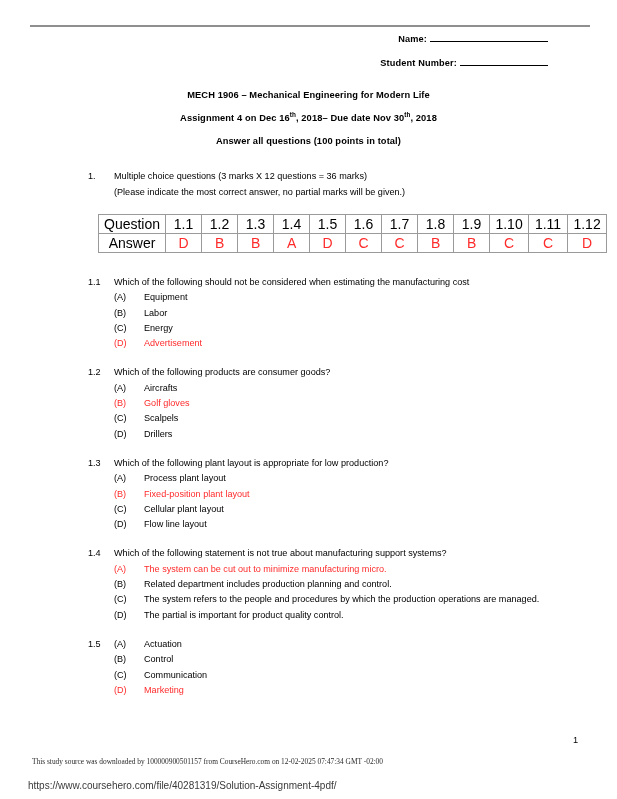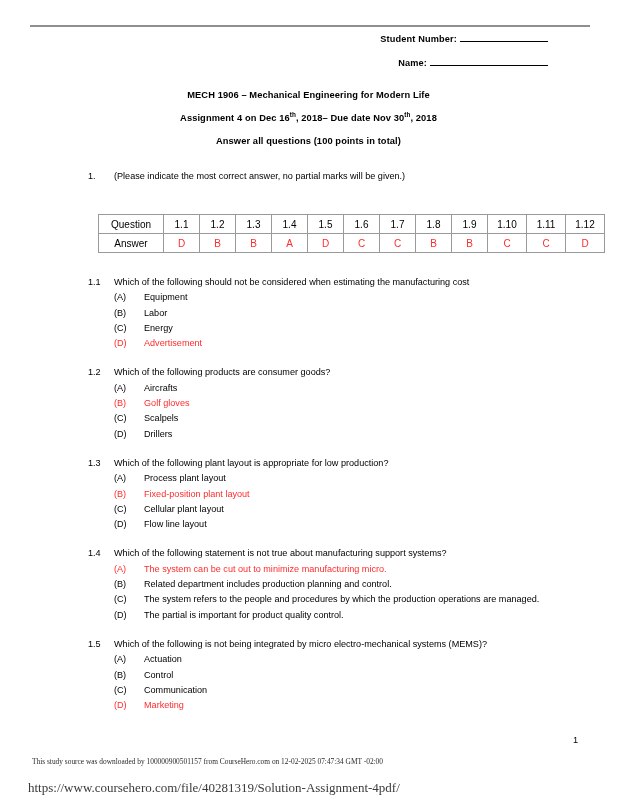--- a/index.html
+++ b/index.html
@@ -94,21 +94,21 @@
   .q1-intro .body {
     margin-left: 26px;
   }
 
   
   .answer-table {
     position: absolute;
     left: 98px;
     top: 214px;
     border-collapse: collapse;
-    font-size: 10px;
+    font-size: 14px;
     border-radius: 13px;
   }
   .answer-table td {
     border: 0.9px solid #9a9a9a;
     height: 18px;
     text-align: center;
     vertical-align: middle;
     padding: 0 2px;
   }
   .answer-table td.rowlabel {
@@ -181,51 +181,52 @@
     top: 757px;
     font-family: "Liberation Serif", serif;
     font-size: 7.4px;
     color: #2b2b2b;
     white-space: nowrap;
   }
   .footer-url {
     position: absolute;
     left: 28px;
     top: 780px;
-    font-family: Liberation Serif, serif;
-    font-size: 13px;
+    font-family: Liberation Sans, sans-serif;
+    font-size: 10px;
     color: #3a3a3a;
     white-space: nowrap;
   }
 </style>
 </head>
 <body>
 
 <div class="page">
 
   <div class="header-rule"></div>
 
   <div class="id-block">
     <div class="id-line">
-      <span>Student Number:</span><span class="blank blank-num"></span>
+      <span>Name:</span><span class="blank blank-name"></span>
     </div>
     <div class="id-line">
-      <span>Name:</span><span class="blank blank-name"></span>
+      <span>Student Number:</span><span class="blank blank-num"></span>
     </div>
   </div>
 
   <div class="title-block">
     <div class="title-line">MECH 1906 – Mechanical Engineering for Modern Life</div>
     <div class="title-line"><span>Assignment 4 on Dec 16</span><sup>th</sup><span>, 2018– Due date Nov 30</span><sup>th</sup><span>, 2018</span></div>
     <div class="title-line">Answer all questions (100 points in total)</div>
   </div>
 
   <div class="q1-intro">
     <span class="num">1.</span>
     <div class="body">
+      <div>Multiple choice questions (3 marks X 12 questions = 36 marks)</div>
       <div>(Please indicate the most correct answer, no partial marks will be given.)</div>
     </div>
   </div>
 
   <table class="answer-table">
     <tbody>
       <tr class="questions-row">
         <td class="rowlabel">Question</td>
       <td class="cell">1.1</td>
           <td class="cell">1.2</td>
@@ -281,21 +282,21 @@
         <div class="option"><span class="olabel">(D)</span><span>Flow line layout</span></div>
       </div>
       <div class="question">
         <div class="q-stem"><span class="qnum">1.4</span><span>Which of the following statement is not true about manufacturing support systems?</span></div>
         <div class="option correct"><span class="olabel">(A)</span><span>The system can be cut out to minimize manufacturing micro.</span></div>
         <div class="option"><span class="olabel">(B)</span><span>Related department includes production planning and control.</span></div>
         <div class="option"><span class="olabel">(C)</span><span>The system refers to the people and procedures by which the production operations are managed.</span></div>
         <div class="option"><span class="olabel">(D)</span><span>The partial is important for product quality control.</span></div>
       </div>
       <div class="question">
-        <div class="q-stem"><span class="qnum">1.5</span><span>Which of the following is not being integrated by micro electro-mechanical systems (MEMS)?</span></div>
+        <div class="q-stem"><span class="qnum">1.5</span></div>
         <div class="option"><span class="olabel">(A)</span><span>Actuation</span></div>
         <div class="option"><span class="olabel">(B)</span><span>Control</span></div>
         <div class="option"><span class="olabel">(C)</span><span>Communication</span></div>
         <div class="option correct"><span class="olabel">(D)</span><span>Marketing</span></div>
       </div>
     </div>
 
   <div class="page-number">1</div>
 
   <div class="footer-note">This study source was downloaded by 100000900501157 from CourseHero.com on 12-02-2025 07:47:34 GMT -02:00</div>

